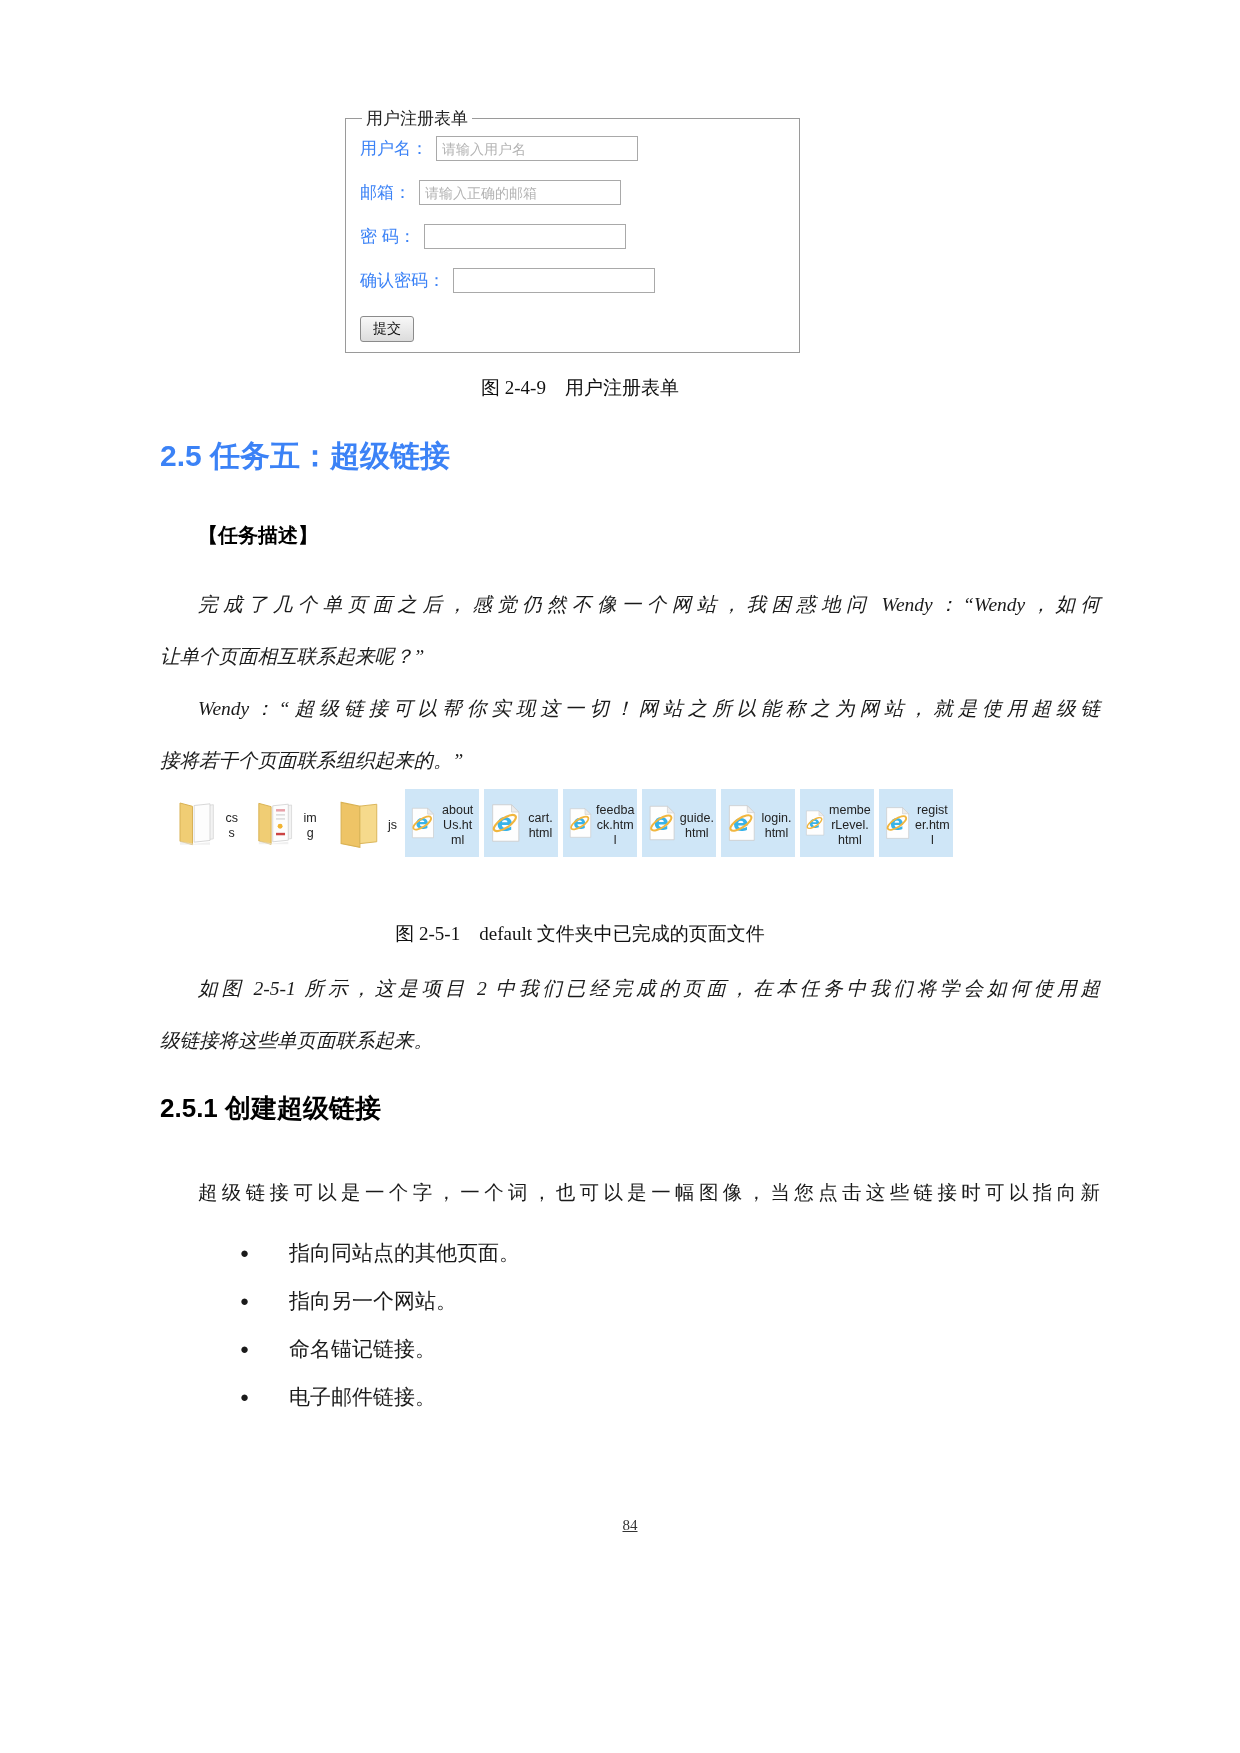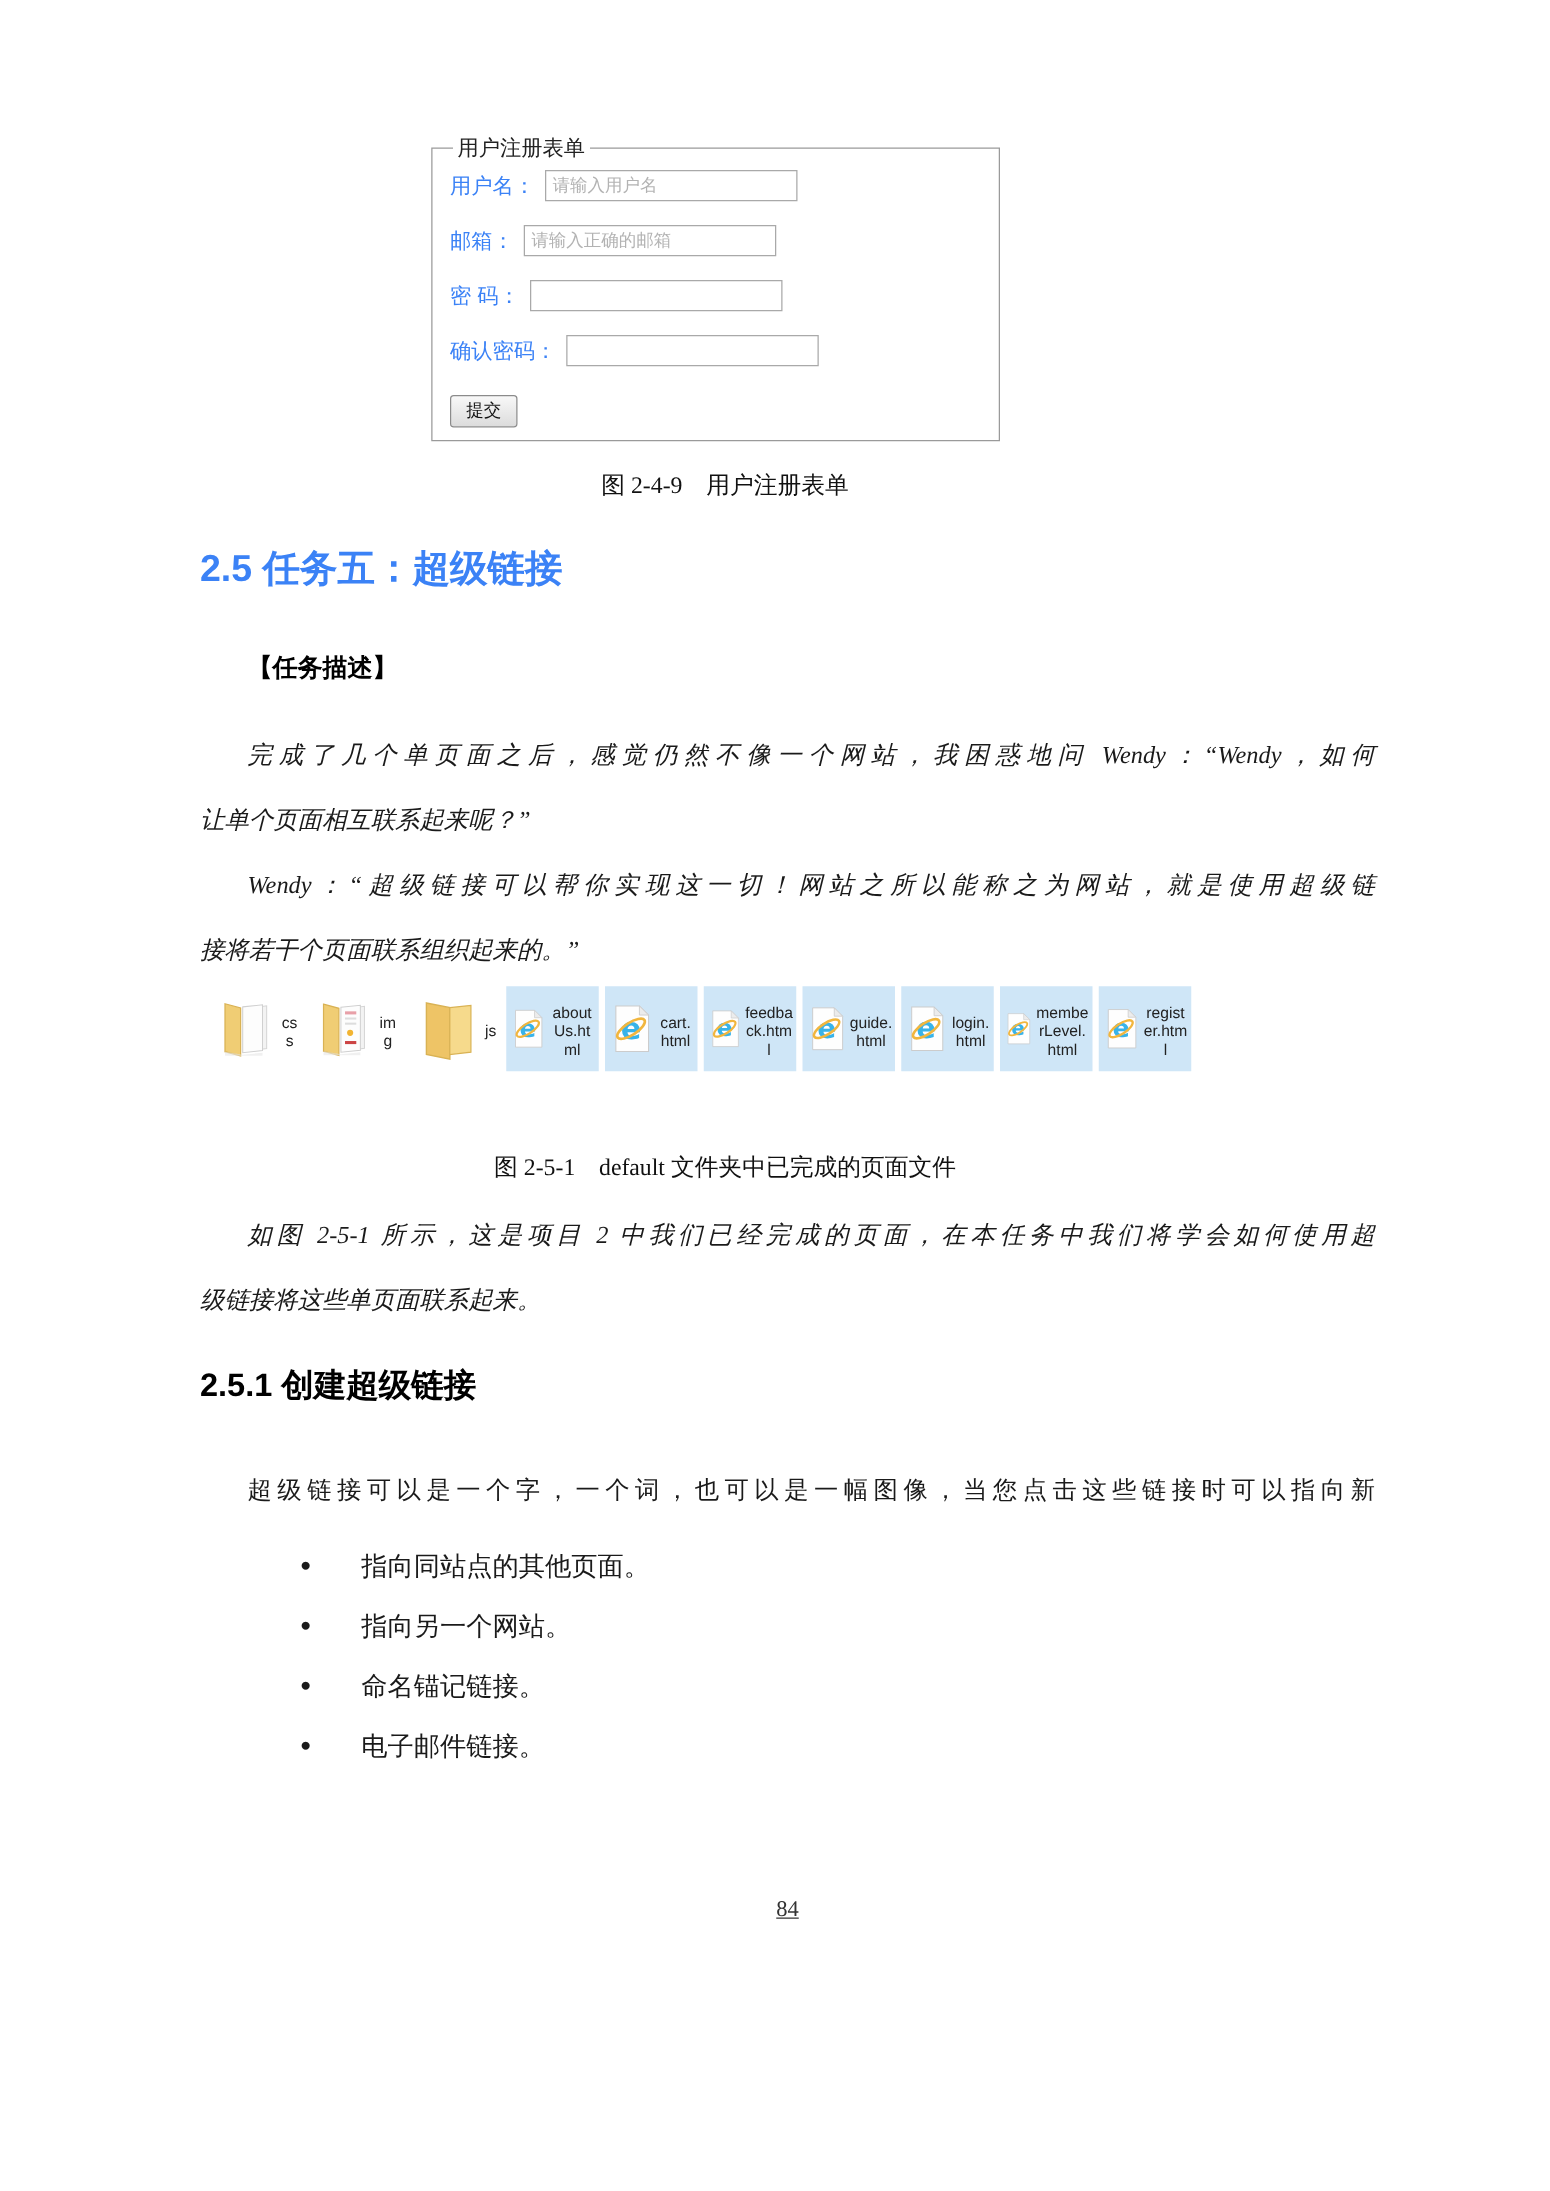--- a/index.html
+++ b/index.html
@@ -25,21 +25,21 @@
     padding: 0 4px; margin-left: 2px;
   }
   .frow { display: flex; align-items: center; margin-bottom: 19px; }
   .frow label {
     font-family: "Liberation Sans", "DejaVu Sans", sans-serif;
     font-size: 17px; color: #3b82f6; margin-right: 8px; white-space: pre;
   }
   .frow input {
     width: 202px; height: 25px;
     border: 1px solid #a9a9a9; background: #fff;
-    font-size: 12px; padding: 0 5px;
+    font-size: 18px; padding: 0 5px;
     font-family: "Liberation Sans", "DejaVu Sans", sans-serif;
   }
   .frow input::placeholder { color: #b3b3b3; opacity: 1; font-size: 14px; }
   .submit-btn {
     margin-top: 4px;
     font-family: "Liberation Sans", "DejaVu Sans", sans-serif;
     font-size: 14px; color: #111;
     padding: 3px 12px;
     background: linear-gradient(#f8f8f8, #dcdcdc);
     border: 1px solid #8b8b8b; border-radius: 3px;
@@ -99,21 +99,21 @@
   }
   .para-gap { margin-top: 42px; }
 
   
   .bullet-list { margin: 10px 0 0 80px; }
   .bullet-row { display: flex; align-items: center; height: 48px; }
   .bullet-dot { font-size: 15px; margin-right: 40px; line-height: 1; }
   .bullet-text { font-size: 21px; }
 
   .pagenum {
-    text-align: center; font-size: 18px; color: #333;
+    text-align: center; font-size: 15px; color: #333;
     margin-top: 96px; width: 100%; text-decoration: underline;
   }
   .hidden-defs { position: absolute; width: 0; height: 0; overflow: hidden; }
 </style>
 </head>
 <body>
 
 <svg class="hidden-defs" aria-hidden="true">
   <defs>
     <symbol id="sym-folder-open" viewBox="0 0 64 64">

